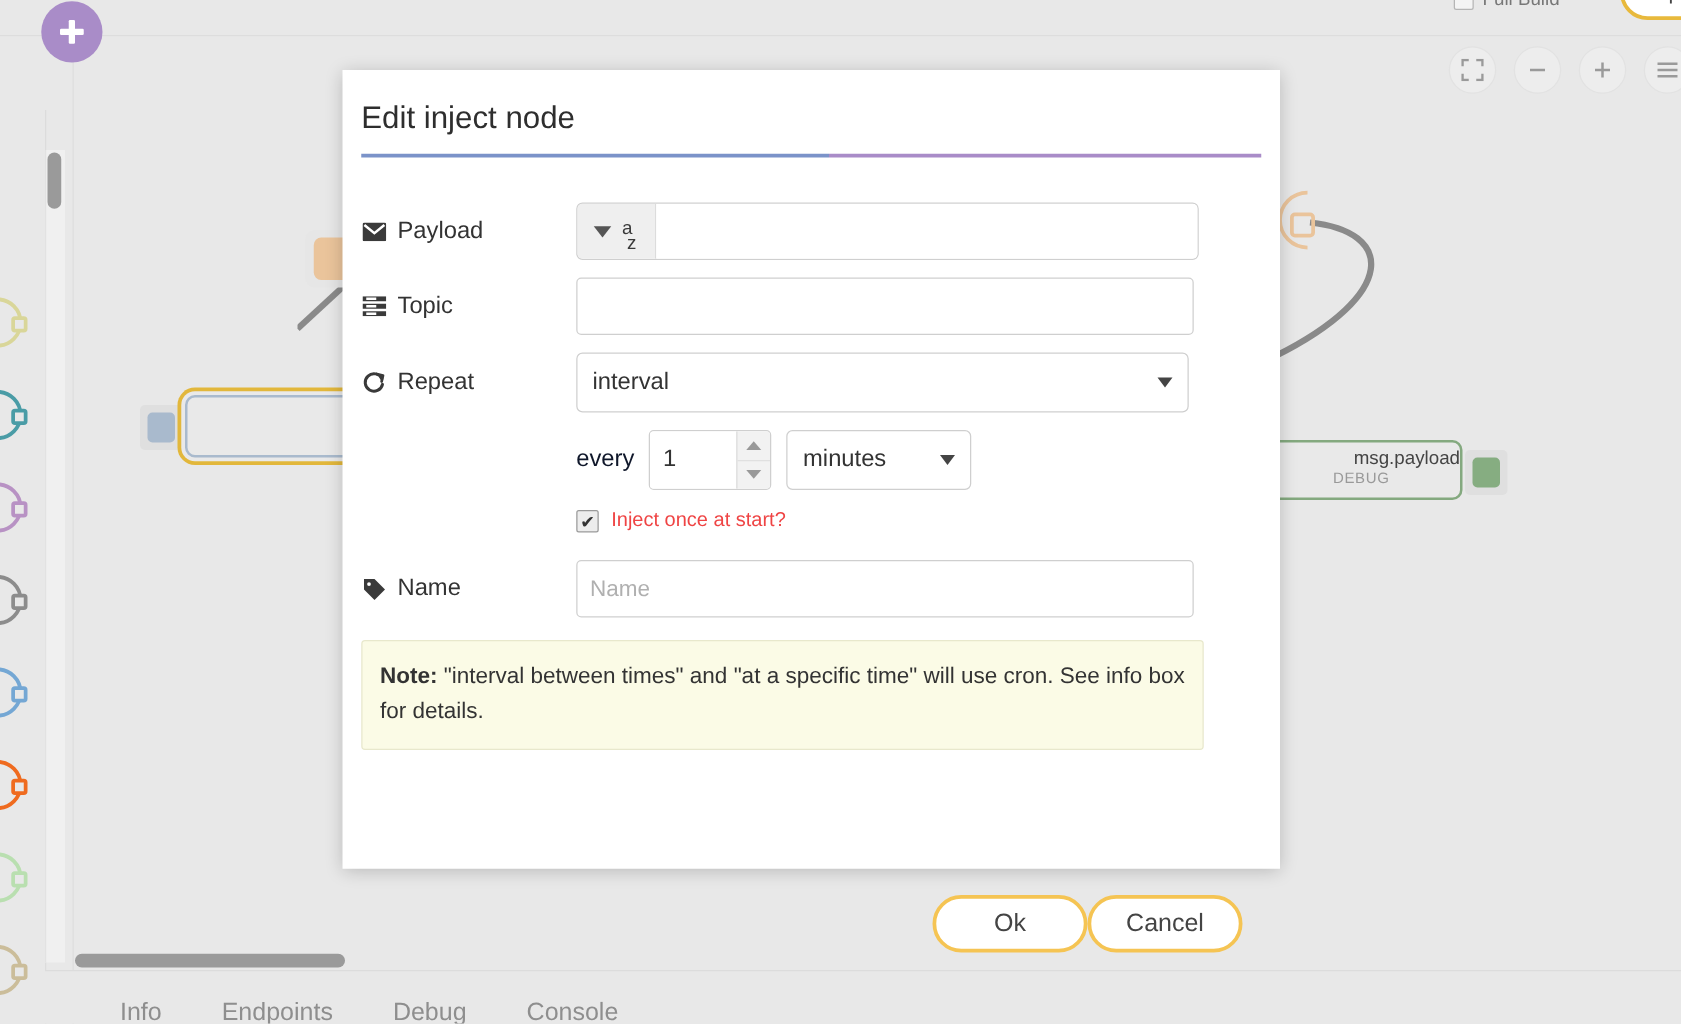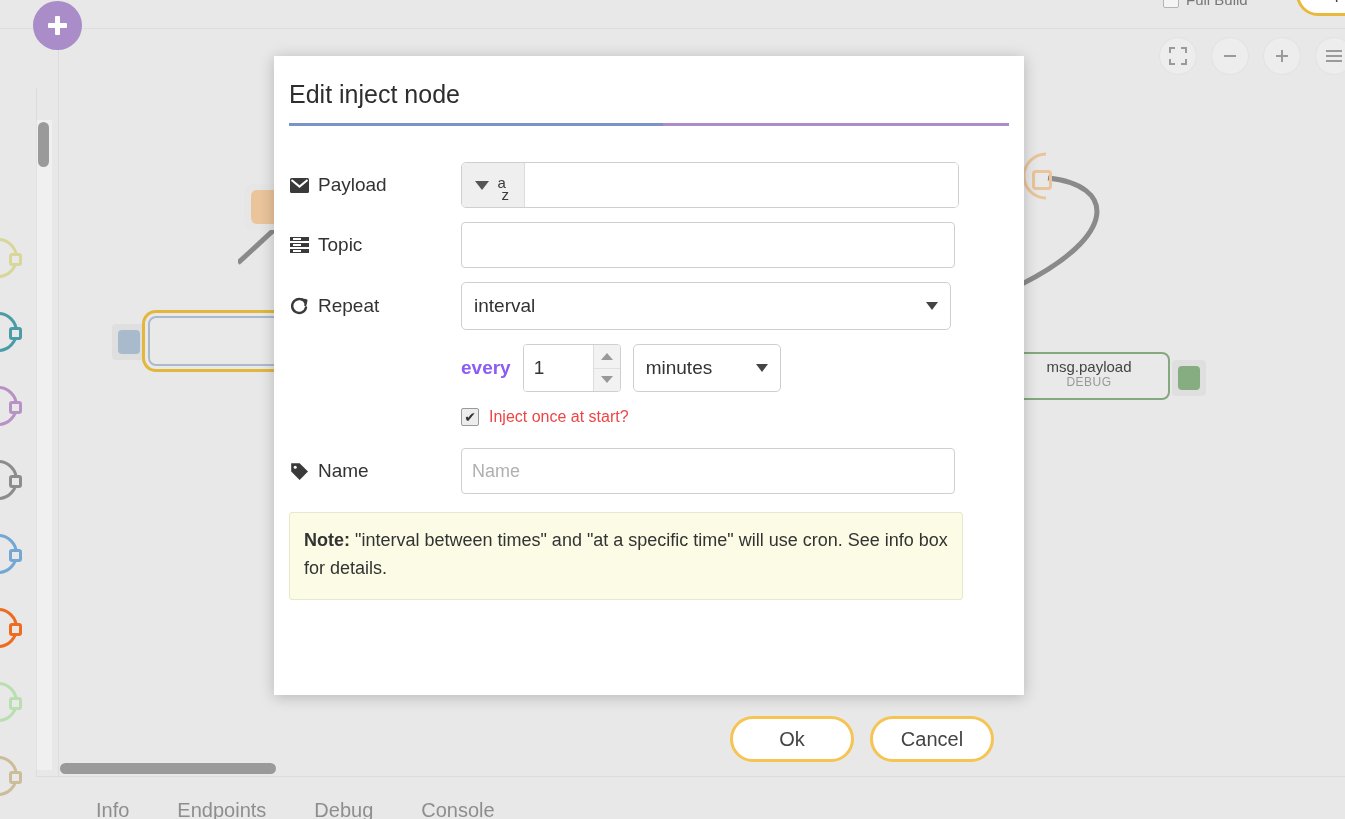--- a/index.html
+++ b/index.html
@@ -137,21 +137,21 @@
     left: 1008px; top: 352px;
     width: 162px; height: 48px;
     border: 2px solid #84a97f;
     border-radius: 8px;
     background: #e9e9e9;
     box-sizing: border-box;
     color: #555;
     text-align: center;
     padding-top: 4px;
   }
-  .node-debug .dbg-main { font-size: 15px; color: #444; }
+  .node-debug .dbg-main { font-size: 15px; color: #444; text-align: right; }
   .node-debug .dbg-sub { font-size: 12px; color: #999; letter-spacing: .5px; }
 
   .node-orange {
     position: absolute;
     left: 244px; top: 184px;
     width: 46px; height: 46px;
     border-radius: 8px;
     background: #e6e6e6;
     display: flex; align-items: center; justify-content: center;
   }
@@ -345,21 +345,21 @@
     border-top: 8px solid #444;
   }
 
   .row-every {
     display: flex;
     align-items: center;
     margin-left: 172px;
     gap: 12px;
     margin-bottom: 16px;
   }
-  .every-label { font-size: 19px; color: #8b5cf6; font-weight: bold; }
+  .every-label { font-size: 19px; color: #0f172a; }
   .spinner {
     display: flex;
     width: 98px; height: 48px;
     border: 1px solid #cfcfcf;
     border-radius: 4px;
     background: #fff;
     box-sizing: border-box;
     overflow: hidden;
   }
   .spinner input {
@@ -425,21 +425,21 @@
     box-sizing: border-box;
   }
   .note-box b { font-weight: bold; }
 
   .dialog-buttons {
     position: absolute;
     left: 0; top: 660px;
     width: 750px;
     display: flex;
     justify-content: flex-end;
-    gap: 16px;
+    gap: 0;
     padding-right: 30px;
     box-sizing: border-box;
   }
   .pill-btn {
     min-width: 124px;
     height: 46px;
     border: 3px solid #f5c453;
     border-radius: 23px;
     background: #fff;
     color: #444;

